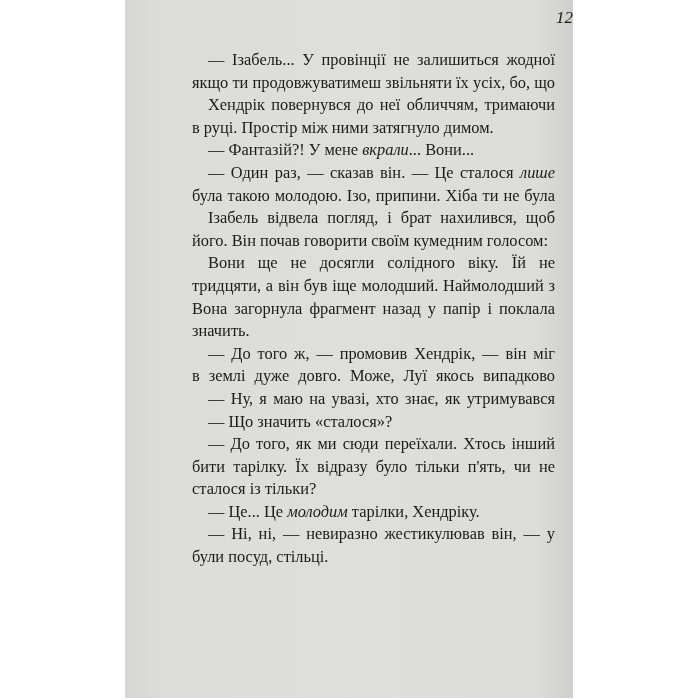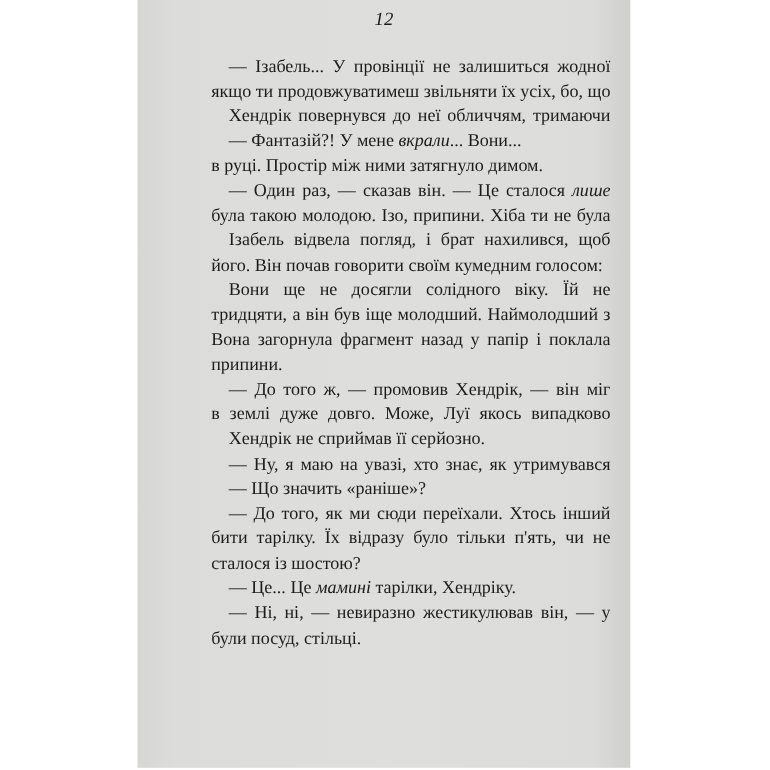--- a/index.html
+++ b/index.html
@@ -6,21 +6,21 @@
   body {
     width: 700px; height: 700px; background: #ffffff;
     position: relative; overflow: hidden;
   }
   .page {
     position: absolute; left: 125px; top: 0; width: 448px; height: 698px;
     background: linear-gradient(to right, #d6d6d4 0%, #dcdcda 8%, #dededc 50%, #dcdcda 92%, #cfcfcd 100%);
   }
   .page-number {
     position: absolute; top: 8px; left: 0; width: 100%;
-    text-align: center; font-style: italic;
+    text-align: right; font-style: italic;
     font-family: "Liberation Serif", serif; font-size: 17px; color: #1a1a1a;
   }
   .text-block {
     position: absolute; left: 67px; top: 49px; width: 363px;
     font-family: "Liberation Serif", serif; font-size: 16.4px;
     line-height: 22.6px; color: #1b1b1b;
   }
   .line { display: block; white-space: nowrap; height: 22.6px; }
   .line.justify { text-align: justify; text-align-last: justify; white-space: normal; overflow: hidden; }
   .line.indent { padding-left: 16px; }
@@ -29,35 +29,34 @@
 </style>
 </head>
 <body>
 
 <div class="page">
   <div class="page-number">12</div>
   <div class="text-block" id="text-block">
       <span class="line indent justify">— Ізабель... У провінції не залишиться жодної покоївки,</span>
       <span class="line justify">якщо ти продовжуватимеш звільняти їх усіх, бо, що накру-</span>
       <span class="line indent justify">Хендрік повернувся до неї обличчям, тримаючи сигарету</span>
+      <span class="line">в руці. Простір між ними затягнуло димом.</span>
       <span class="line indent">— Фантазій?! У мене <em>вкрали</em>... Вони...</span>
-      <span class="line">в руці. Простір між ними затягнуло димом.</span>
       <span class="line indent justify">— Один раз, — сказав він. — Це сталося <em>лише раз</em>, і вона</span>
       <span class="line justify">була такою молодою. Ізо, припини. Хіба ти не була молодою?</span>
       <span class="line indent justify">Ізабель відвела погляд, і брат нахилився, щоб зловити</span>
       <span class="line">його. Він почав говорити своїм кумедним голосом:</span>
       <span class="line indent justify">Вони ще не досягли солідного віку. Їй не виповнилося ще</span>
       <span class="line justify">тридцяти, а він був іще молодший. Наймолодший з усіх них.</span>
       <span class="line justify">Вона загорнула фрагмент назад у папір і поклала його до</span>
-      <span class="line">припини.</span>
+      <span class="line">значить.</span>
       <span class="line indent justify">— До того ж, — промовив Хендрік, — він міг пролежати</span>
       <span class="line justify">в землі дуже довго. Може, Луї якось випадково розбив таріл-</span>
-      <span class="line indent">Хендрік не сприймав її серйозно.</span>
       <span class="line indent justify">— Ну, я маю на увазі, хто знає, як утримувався будинок</span>
-      <span class="line indent">— Що значить «раніше»?</span>
+      <span class="line indent">— Що значить «сталося»?</span>
       <span class="line indent justify">— До того, як ми сюди переїхали. Хтось інший міг роз-</span>
       <span class="line justify">бити тарілку. Їх відразу було тільки п'ять, чи не так? Що</span>
-      <span class="line">сталося із шостою?</span>
-      <span class="line indent">— Це... Це <em>мамині</em> тарілки, Хендріку.</span>
+      <span class="line">сталося із тільки?</span>
+      <span class="line indent">— Це... Це <em>молодим</em> тарілки, Хендріку.</span>
       <span class="line indent justify">— Ні, ні, — невиразно жестикулював він, — у будинку вже</span>
       <span class="line">були посуд, стільці.</span>
     </div>
 </div>
 
 </body></html>

